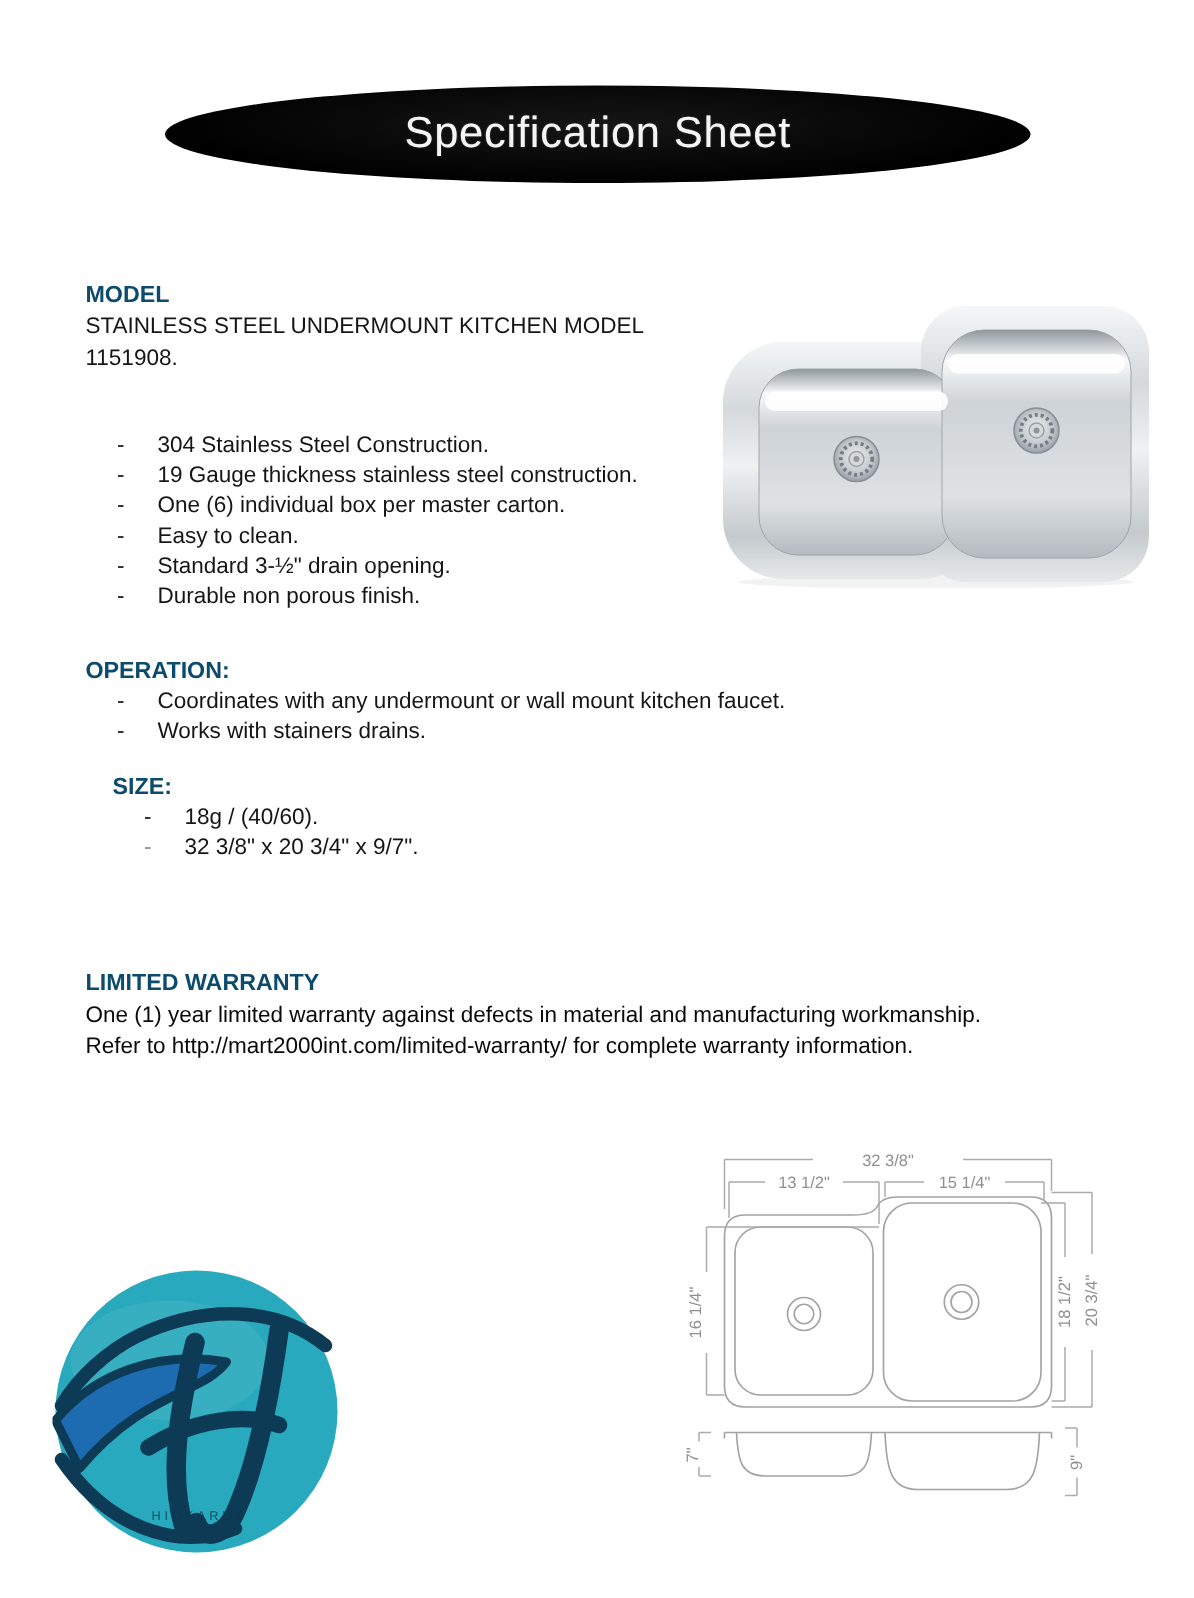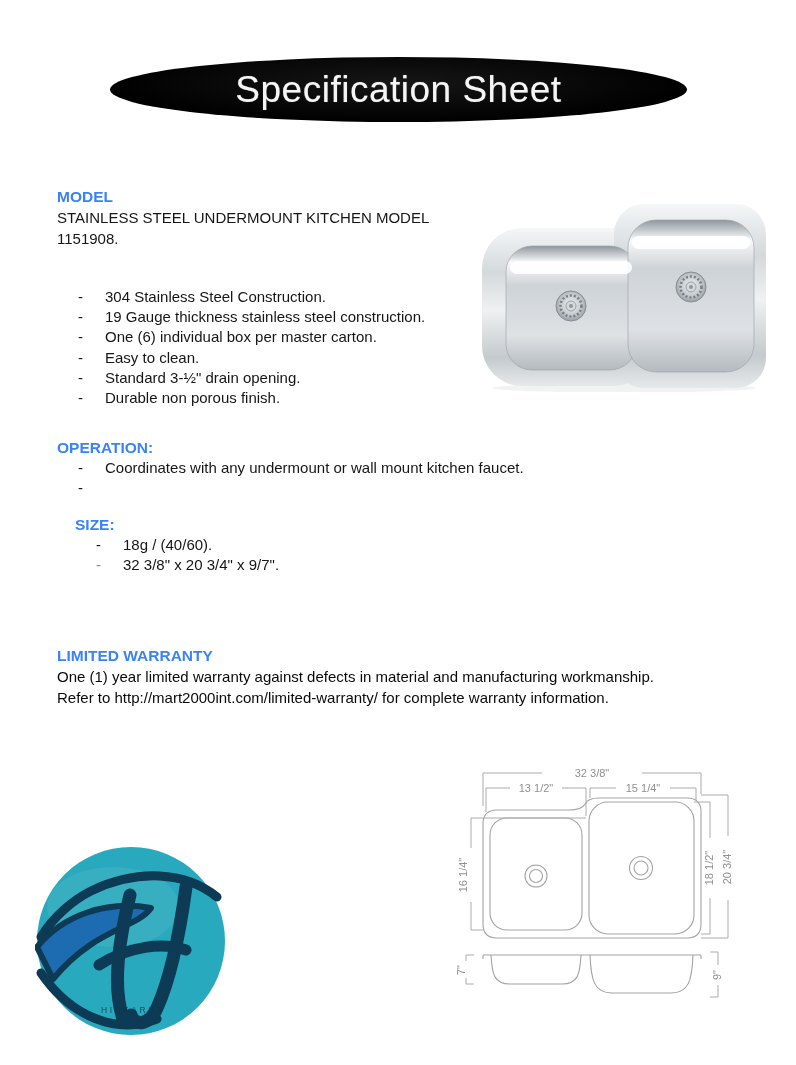--- a/index.html
+++ b/index.html
@@ -8,26 +8,26 @@
     font-family:"Liberation Sans",sans-serif;color:#161616;
   }
   
   .banner{
     position:absolute;left:110px;top:57px;width:577px;height:65px;
     border-radius:50%;
     background:radial-gradient(ellipse at 50% 40%, #161616 0%, #000000 72%);
     display:flex;align-items:center;justify-content:center;
   }
   .banner-title{
-    color:#f5f5f5;font-size:37px;letter-spacing:0.5px;font-weight:400;
+    color:#f5f5f5;font-size:29px;letter-spacing:0.5px;font-weight:400;
     text-shadow:0 0 1px rgba(255,255,255,.4);
   }
   
   .section{position:absolute;left:57px;font-size:15px;}
-  .section h3{margin:0;font-size:15.5px;font-weight:bold;color:#3b82f6;line-height:21px;}
+  .section h3{margin:0;font-size:15.5px;font-weight:bold;color:#0c4a6e;line-height:21px;}
   .section .line{line-height:21px;}
   .section ul{list-style:none;margin:0;padding:0;}
   .section li{display:flex;line-height:20.2px;}
   .dash{display:inline-block;padding-left:21px;width:27px;box-sizing:content-box;flex:0 0 auto;}
   .dash.faded{color:#8b8b8b;}
   .warranty .line{font-weight:normal;white-space:nowrap;line-height:21px;color:#0a0a0a;}
   
   .product-photo{position:absolute;left:478px;top:200px;width:292px;height:192px;}
   .diagram{position:absolute;left:438px;top:752px;width:352px;height:265px;}
   .logo{position:absolute;left:35px;top:845px;width:192px;height:192px;}
@@ -127,20 +127,21 @@
 
   <div class="section" style="top:437px;">
     <h3>OPERATION:</h3>
     <ul>
       <li>
           <span class="dash">-</span>
           <span>Coordinates with any undermount or wall mount kitchen faucet.</span>
         </li>
       <li>
           <span class="dash">-</span>
+          <span>Works with stainers drains.</span>
         </li>
     </ul>
   </div>
 
   <div class="section" style="top:514px;margin-left:18px;">
     <h3>SIZE:</h3>
     <ul>
       <li>
           <span class="dash">-</span>
           <span>18g / (40/60).</span>

